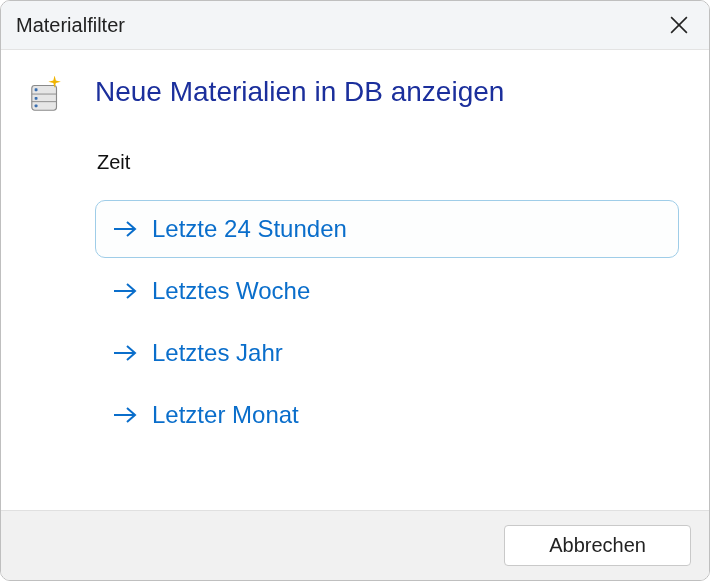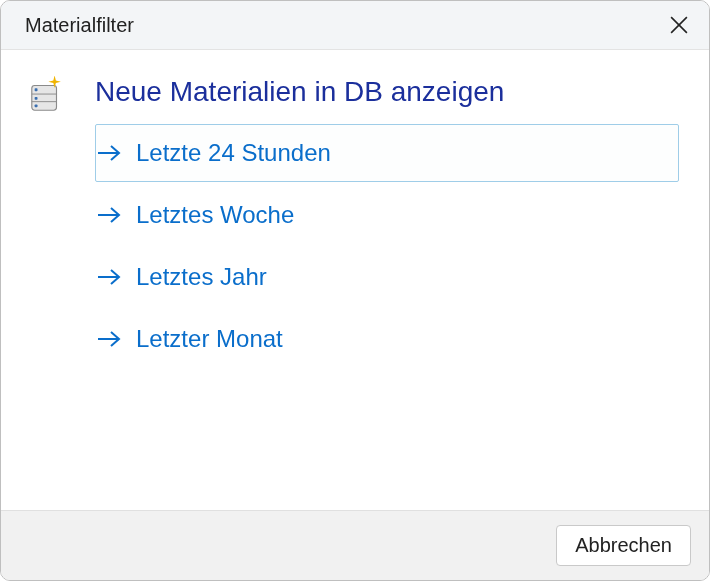--- a/index.html
+++ b/index.html
@@ -21,21 +21,21 @@
       border-radius: 10px;
       display: flex;
       flex-direction: column;
       overflow: hidden;
       background: #fff;
     }
     .titlebar {
       display: flex;
       align-items: center;
       justify-content: space-between;
-      padding: 10px 16px 10px 24px;
+      padding: 10px 16px 10px 15px;
       background: #f3f5f7;
       border-bottom: 1px solid #e3e3e3;
     }
     .titlebar-text {
       font-size: 20px;
       color: #222;
     }
     .close-btn {
       width: 28px;
       height: 28px;
@@ -69,44 +69,44 @@
     }
     .main-col {
       flex: 1;
       display: flex;
       flex-direction: column;
     }
     .heading {
       font-size: 28px;
       color: #1b2f9c;
       font-weight: 400;
-      margin-bottom: 16px;
+      margin-bottom: 43px;
       margin-top: 4px;
     }
     .section-label {
       font-size: 20px;
       color: #111;
       margin-bottom: 26px;
       margin-left: 2px;
     }
     .option-list {
       display: flex;
       flex-direction: column;
       gap: 4px;
     }
     .option {
       display: flex;
       align-items: center;
       gap: 14px;
-      padding: 14px 0;
+      padding: 14px 16px;
       color: #0a6ecb;
       font-size: 24px;
       cursor: pointer;
       border: 1px solid transparent;
-      border-radius: 2px;
+      border-radius: 10px;
     }
     .option.selected {
       border: 1px solid #9fcde8;
       background: #fdfefe;
     }
     .option .arrow {
       display: inline-flex;
       align-items: center;
       justify-content: center;
       width: 26px;
@@ -119,21 +119,21 @@
       background: #f1f1f1;
       border-top: 1px solid #e0e0e0;
       padding: 14px 18px;
       display: flex;
       justify-content: flex-end;
     }
     .btn {
       background: #fff;
       border: 1px solid #c9c9c9;
       border-radius: 4px;
-      padding: 8px 18px;
+      padding: 8px 44px;
       font-size: 20px;
       color: #222;
       cursor: pointer;
       font-family: inherit;
     }
   </style>
 </head>
 <body>
 
 <div class="dialog">
@@ -160,20 +160,21 @@
           <rect x="7" y="30" width="3" height="3" rx="0.8" fill="#3a6fb0"></rect>
           <g transform="translate(28,6)">
             <path d="M0,-6 L1.2,-1.2 L6,0 L1.2,1.2 L0,6 L-1.2,1.2 L-6,0 L-1.2,-1.2 Z" fill="#f0b400" transform="scale(1.1)"></path>
           </g>
         </svg>
       </div>
     </div>
 
     <div class="main-col">
       <h1 class="heading">Neue Materialien in DB anzeigen</h1>
+      <div class="section-label">Zeit</div>
 
       <div class="option-list">
         <div class="option selected">
           <span class="arrow">
             <svg viewBox="0 0 26 22">
                 <line x1="2" y1="11" x2="22" y2="11" stroke="#0a6ecb" stroke-width="2"></line>
                 <polyline points="15,4 23,11 15,18" fill="none" stroke="#0a6ecb" stroke-width="2"></polyline>
               </svg>
           </span>
           <span>Letzte 24 Stunden</span>

